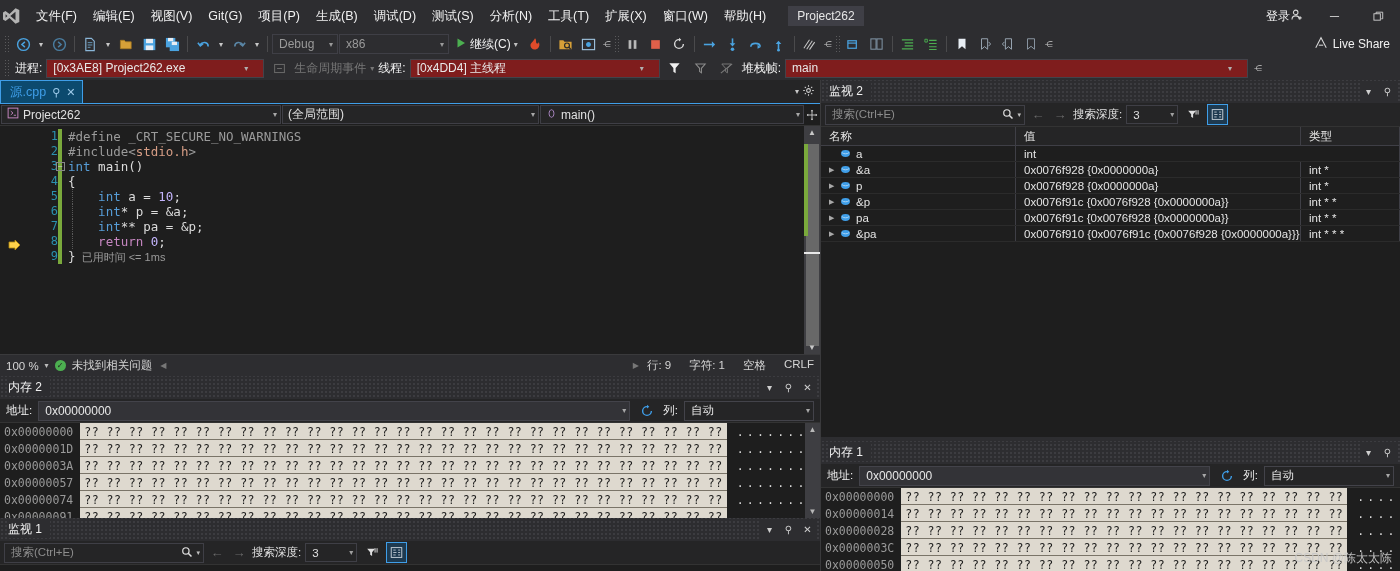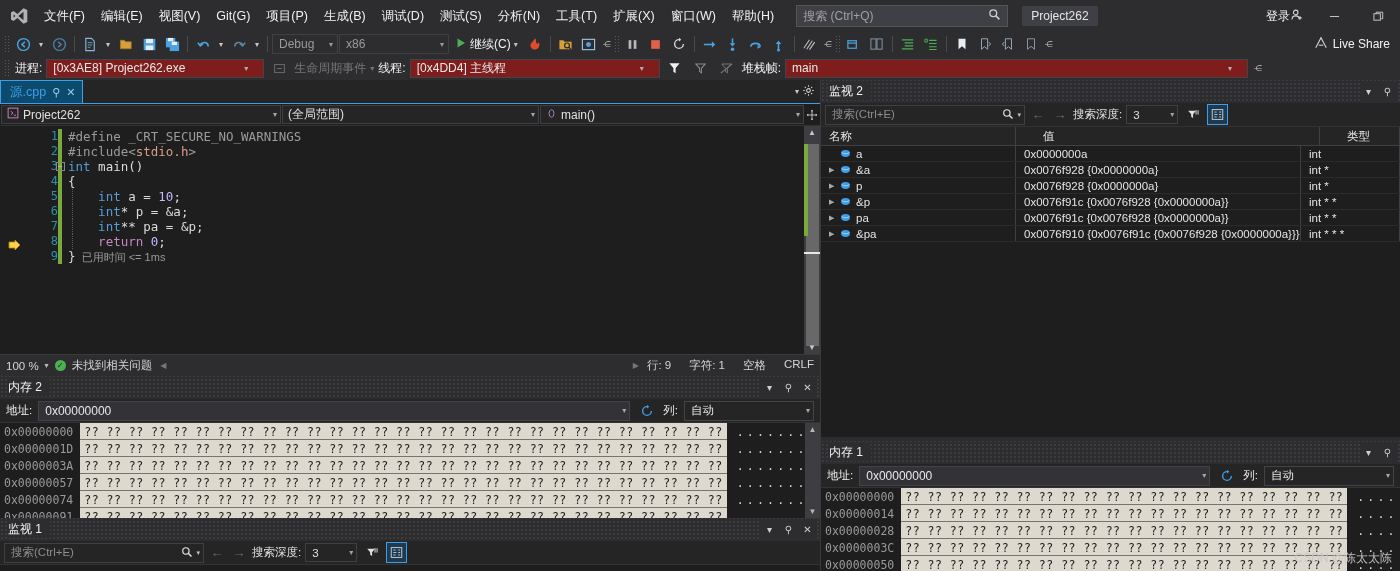--- a/index.html
+++ b/index.html
@@ -9,21 +9,21 @@
     font-family: "Liberation Sans", sans-serif;
     font-size: 12px;
     color: #f1f1f1;
     overflow: hidden;
   }
   .app { position: relative; width: 1400px; height: 571px; background: #2d2d30; display: flex; flex-direction: column; }
 
   
   .titlebar {
     height: 32px; background: #2d2d30; display: flex; align-items: center;
-    flex: 0 0 32px; padding-left: 8px;
+    flex: 0 0 32px; padding-left: 0;
   }
   .vs-logo { width: 22px; height: 22px; display: flex; align-items: center; justify-content: center; margin-right: 6px; }
   .menu { display: flex; align-items: center; }
   .menu-item { padding: 4px 8px; font-size: 12.5px; color: #f1f1f1; white-space: nowrap; cursor: default; }
   .search-box {
     margin-left: 14px; width: 212px; height: 22px; background: #3f3f46; border: 1px solid #555;
     display: flex; align-items: center; padding: 0 6px; color: #a0a0a0; font-size: 12px; position: relative;
   }
   .search-box .ph { flex: 1; }
   .proj-chip {
@@ -158,21 +158,21 @@
   .wlabel { font-size: 11.5px; color: #e0e0e0; white-space: nowrap; }
   .depth-combo { height: 19px; width: 52px; background: #252526; border: 1px solid #3f3f46;
     display: flex; align-items: center; padding: 0 3px 0 6px; font-size: 11.5px; color: #e0e0e0; }
   .depth-combo .cv { flex: 1; }
   .depth-combo .ca { font-size: 8px; color: #a0a0a0; }
   .wtbtn { width: 21px; height: 21px; display: flex; align-items: center; justify-content: center; }
   .wtbtn.active { border: 1px solid #3f9ee8; background: #1e3a50; }
 
   .grid { flex: 1; display: flex; flex-direction: column; min-height: 0; background: #1e1e1e; overflow: hidden; }
   .grid-head { display: flex; height: 19px; flex: 0 0 19px; background: #252526; font-size: 11.5px; color: #e8e8e8;
-    border-bottom: 1px solid #3f3f46; gap: 19px; }
+    border-bottom: 1px solid #3f3f46; }
   .grid-head .gh { padding: 2px 0 0 8px; border-right: 1px solid #3f3f46; overflow: hidden; }
   .grow { display: flex; height: 16px; font-size: 11.5px; color: #e4e4e4; border-bottom: 1px solid #2b2b2b; }
   .grow .gc { border-right: 1px solid #3f3f46; padding-left: 8px; overflow: hidden; white-space: nowrap;
     display: flex; align-items: center; }
   .col-name { width: 195px; flex: 0 0 195px; }
   .col-val  { width: 285px; flex: 0 0 285px; }
   .col-type { flex: 1; }
   .exp-tri { width: 9px; flex: 0 0 9px; color: #a8a8a8; font-size: 7px; margin-right: 2px; }
   .wicon { width: 11px; height: 11px; flex: 0 0 11px; margin-right: 5px; }
   .addwatch { font-style: italic; color: #b4b4b4; }
@@ -221,29 +221,20 @@
       <div class="menu-item">项目(P)</div>
       <div class="menu-item">生成(B)</div>
       <div class="menu-item">调试(D)</div>
       <div class="menu-item">测试(S)</div>
       <div class="menu-item">分析(N)</div>
       <div class="menu-item">工具(T)</div>
       <div class="menu-item">扩展(X)</div>
       <div class="menu-item">窗口(W)</div>
       <div class="menu-item">帮助(H)</div>
     </div>
-    <div class="search-box">
-      <span class="ph">搜索 (Ctrl+Q)</span>
-      <span>
-        <svg width="13" height="13" viewBox="0 0 16 16">
-            <circle cx="6.5" cy="6.5" r="4.2" fill="none" stroke="#cfcfcf" stroke-width="1.6"></circle>
-            <line x1="9.6" y1="9.6" x2="14" y2="14" stroke="#cfcfcf" stroke-width="2"></line>
-          </svg>
-      </span>
-    </div>
     <div class="proj-chip">Project262</div>
     <div class="titlebar-right">
       <div class="signin">
         <span>登录</span>
         <span>
           <svg width="14" height="14" viewBox="0 0 16 16">
               <circle cx="6.5" cy="5" r="2.6" fill="none" stroke="#d8d8d8" stroke-width="1.2"></circle>
               <path d="M2.3 13c0-2.4 1.9-4 4.2-4s4.2 1.6 4.2 4" fill="none" stroke="#d8d8d8" stroke-width="1.2"></path>
               <path d="M11.5 9.5v3.6M9.7 11.3h3.6" stroke="#d8d8d8" stroke-width="1.2"></path>
             </svg>
@@ -782,23 +773,20 @@
           <div id="watch2rows">
               <div class="grow">
                 <div class="gc col-name">
                   <span class="exp-tri"></span>
                   <span class="wicon"><svg width="11" height="11" viewBox="0 0 16 16">
                       <ellipse cx="8" cy="8" rx="6.5" ry="5" fill="#3f9ee8"></ellipse>
                       <path d="M2.6 6.5c2.4 2.6 8.4 2.6 10.8 0" fill="none" stroke="#bcdcf5" stroke-width="1.2"></path>
                     </svg></span>
                   <span>a</span>
                 </div>
-                <div class="gc col-val">
-                  <span>0x0000000a</span>
-                </div>
                 <div class="gc col-type">
                   <span>int</span>
                 </div>
               </div>
               <div class="grow">
                 <div class="gc col-name">
                   <span class="exp-tri">▶</span>
                   <span class="wicon"><svg width="11" height="11" viewBox="0 0 16 16">
                       <ellipse cx="8" cy="8" rx="6.5" ry="5" fill="#3f9ee8"></ellipse>
                       <path d="M2.6 6.5c2.4 2.6 8.4 2.6 10.8 0" fill="none" stroke="#bcdcf5" stroke-width="1.2"></path>

